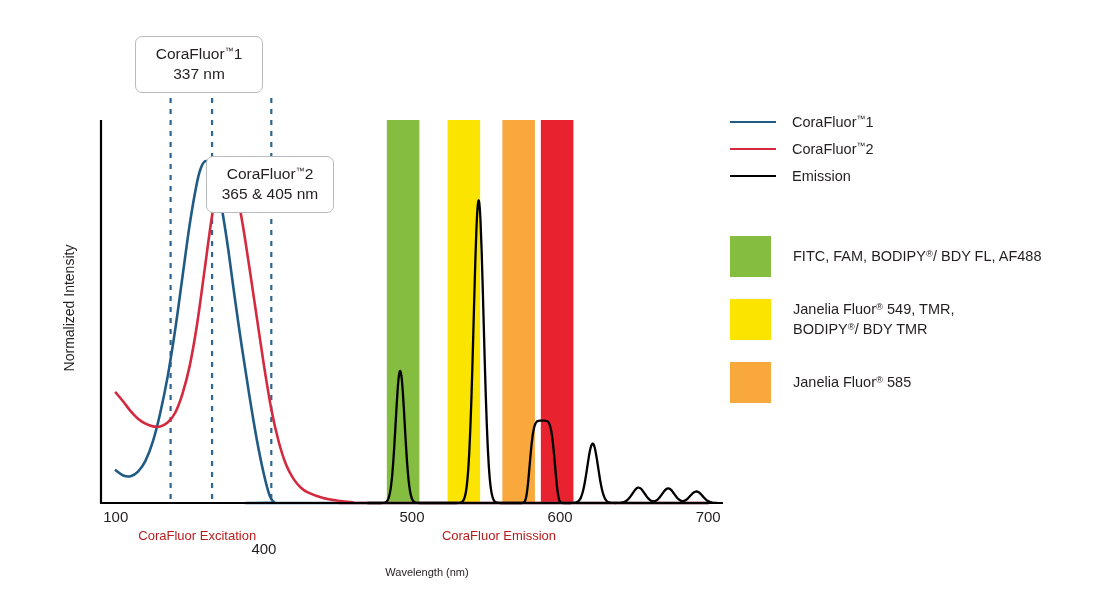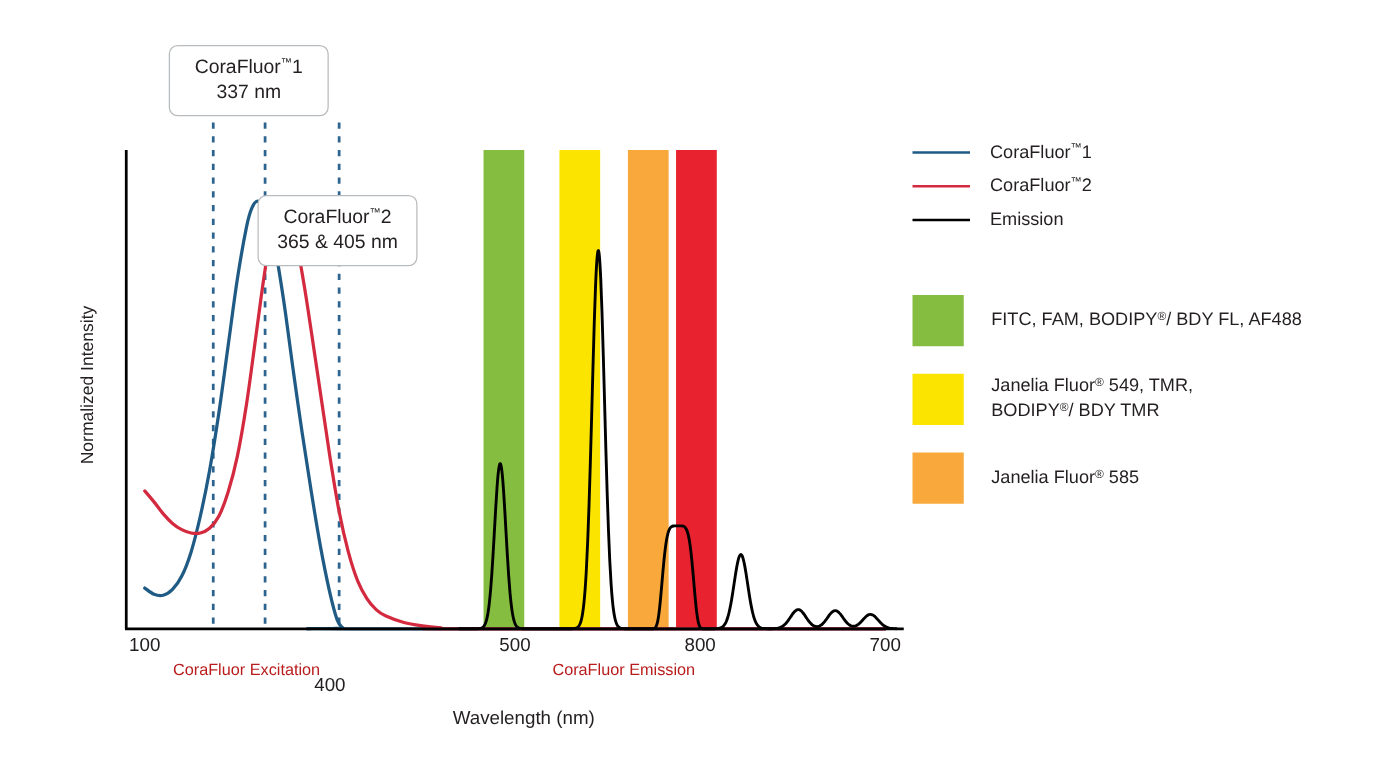--- a/index.html
+++ b/index.html
@@ -63,25 +63,25 @@
   }
   .axis-sublabel {
     position: absolute;
     font-size: 13px;
     color: #b91c1c;
     text-align: center;
     white-space: nowrap;
   }
   #xaxis-title {
     position: absolute;
-    left: 4px;
+    left: 12px;
     top: 566px;
     width: 830px;
     text-align: center;
-    font-size: 15px;
+    font-size: 11px;
     color: #231f20;
   }
   #yaxis-title {
     position: absolute;
     left: -21px;
     top: 300px;
     width: 180px;
     text-align: center;
     font-size: 14px;
     color: #231f20;
@@ -191,21 +191,21 @@
     <span class="ln">365 &amp; 405 nm</span>
   </div>
 
   <div id="yaxis-title">Normalized Intensity</div>
   <div id="xaxis-title">Wavelength (nm)</div>
 
   <div id="tick-layer">
       <div class="axis-tick" style="left: 85.8095px; top: 508px;">100</div>
       <div class="axis-tick" style="left: 233.905px; top: 508px; margin-top: 32px;">400</div>
       <div class="axis-tick" style="left: 382px; top: 508px;">500</div>
-      <div class="axis-tick" style="left: 530.095px; top: 508px;">800</div>
+      <div class="axis-tick" style="left: 530.095px; top: 508px;">600</div>
       <div class="axis-tick" style="left: 678.19px; top: 508px;">700</div>
       <div class="axis-sublabel" style="left: 197.262px; top: 528px; transform: translateX(-50%);">CoraFluor Excitation</div>
       <div class="axis-sublabel" style="left: 499px; top: 528px; transform: translateX(-50%);">CoraFluor Emission</div>
     </div>
 
   <div id="legend">
       <div class="legend-row">
         <span class="legend-swatch-line" style="border-top-color: rgb(31, 91, 133);"></span>
         <span class="legend-label">CoraFluor<sup>™</sup>1</span>
       </div>

